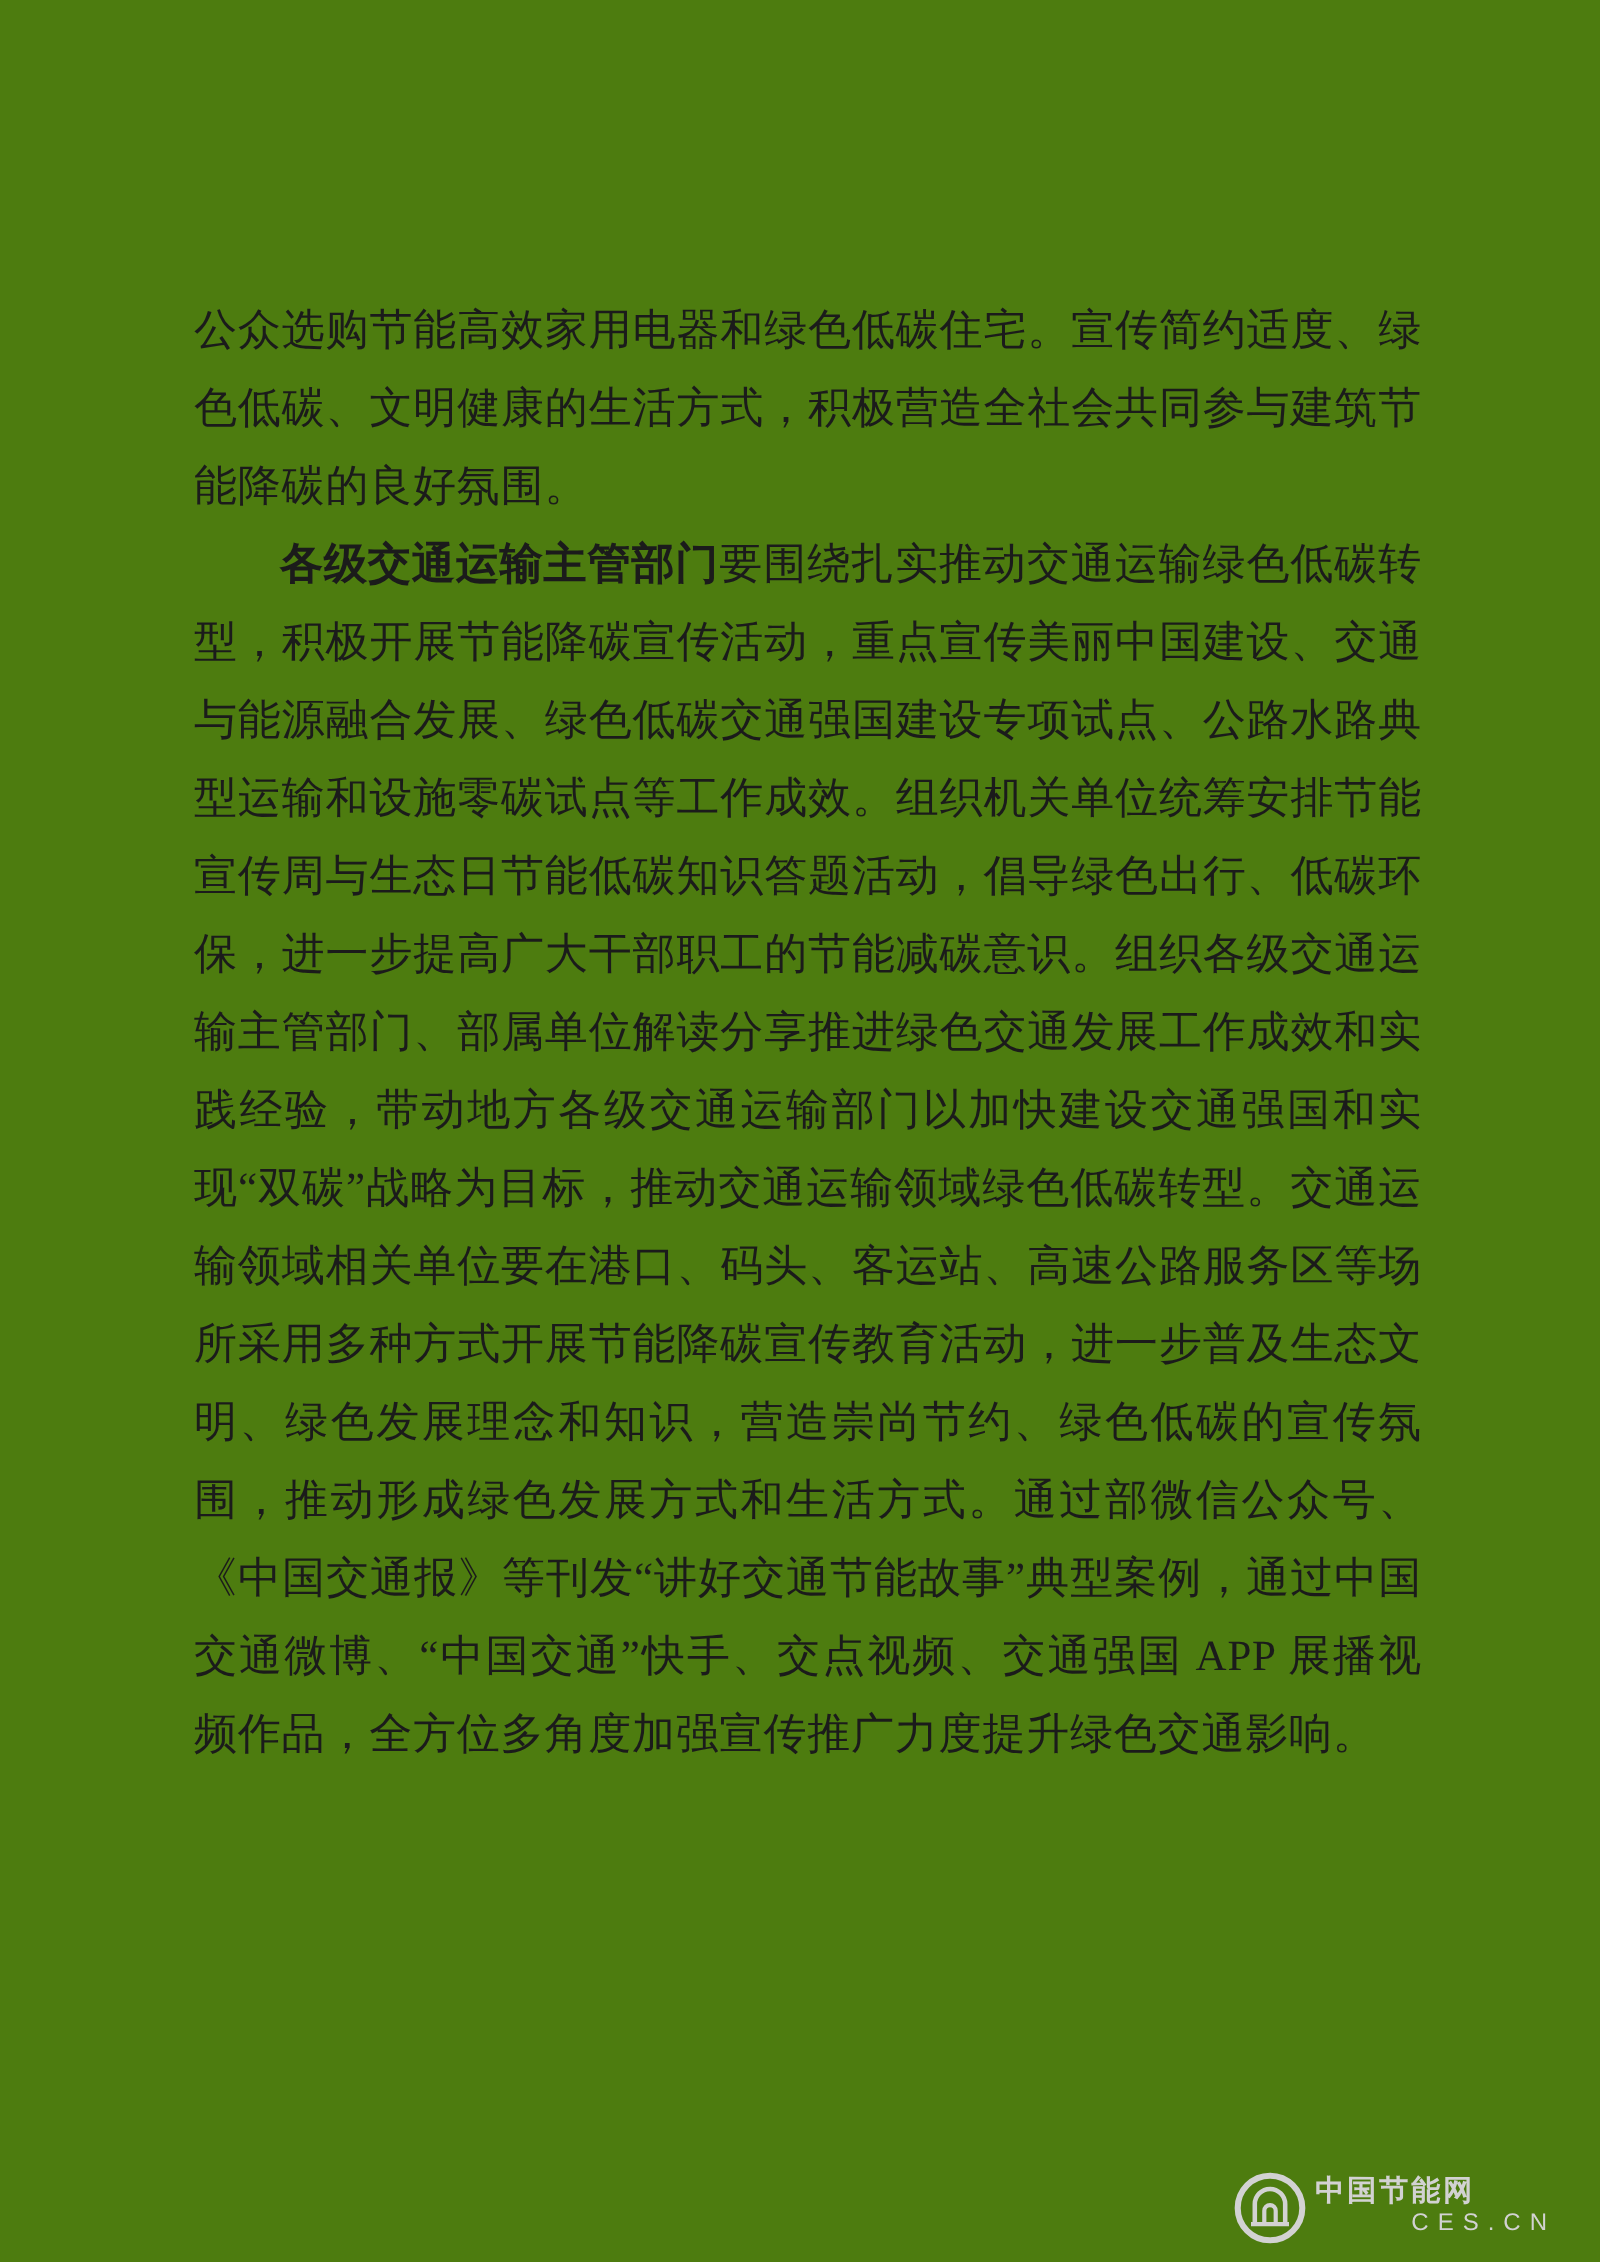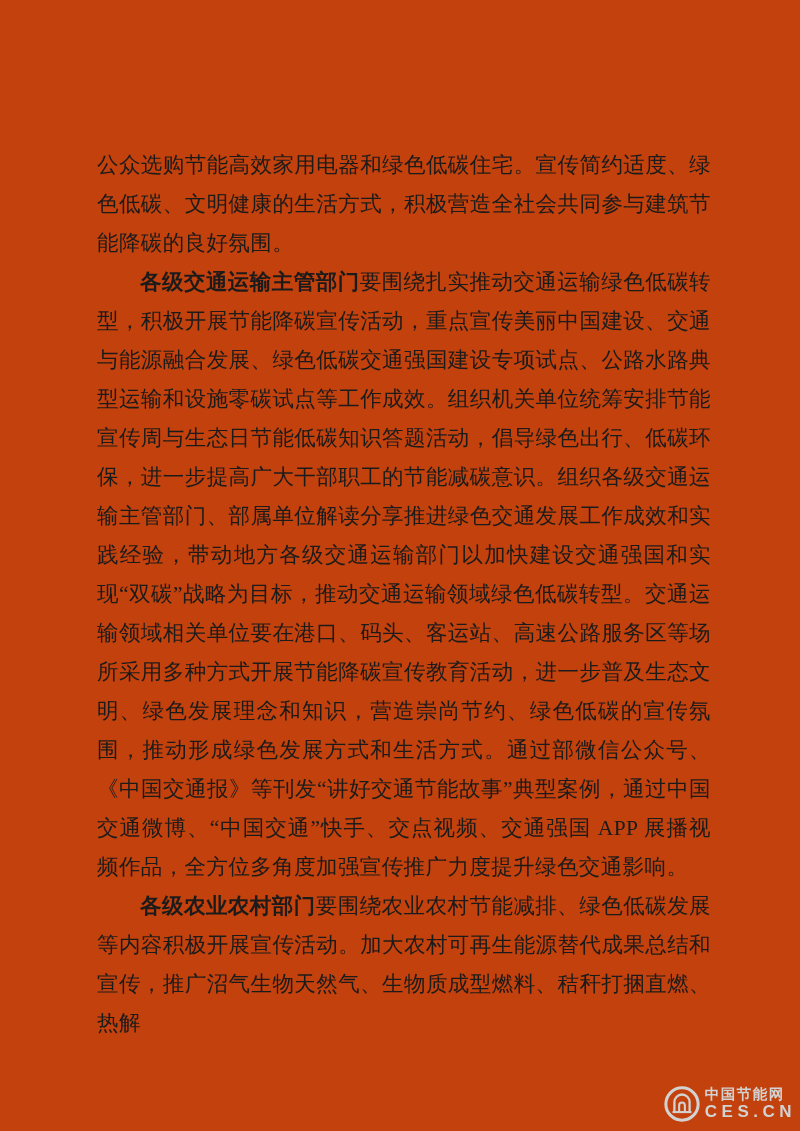--- a/index.html
+++ b/index.html
@@ -4,21 +4,21 @@
 <style>
   html, body {
     margin: 0;
     padding: 0;
     background: #ffffff;
   }
   .page {
     position: relative;
     width: 800px;
     height: 1131px;
-    background: #c2410c;
+    background: #4d7c0f;
     overflow: hidden;
     font-family: "Liberation Serif", "DejaVu Serif", serif;
   }
   .text-block {
     position: absolute;
     left: 97px;
     top: 146px;
     width: 614px;
     font-size: 21.5px;
     line-height: 39px;
@@ -32,21 +32,21 @@
   }
   .text-block p.indent {
     text-indent: 2em;
   }
   .para-lead {
     font-weight: 700;
     font-family: Liberation Serif, serif;
   }
   .watermark {
     position: absolute;
-    right: 4px;
+    right: 22px;
     bottom: 8px;
     display: flex;
     align-items: center;
     color: #d2d2d2;
     user-select: none;
   }
   .watermark .logo {
     width: 38px;
     height: 38px;
     margin-right: 4px;
@@ -58,38 +58,38 @@
     line-height: 1.1;
     font-family: "Liberation Sans", "DejaVu Sans", sans-serif;
   }
   .wm-name {
     font-size: 14.5px;
     font-weight: 700;
     letter-spacing: 1.5px;
     white-space: nowrap;
   }
   .wm-domain {
-    font-size: 17px;
-    font-weight: 700;
+    font-size: 12px;
+    font-weight: 400;
     letter-spacing: 4.5px;
     white-space: nowrap;
+    margin-left: 48px;
   }
 </style>
 </head>
 <body>
 
 <div class="page">
 
   <div class="text-block">
 
     <p><span class="para-text">公众选购节能高效家用电器和绿色低碳住宅。宣传简约适度、绿色低碳、文明健康的生活方式，积极营造全社会共同参与建筑节能降碳的良好氛围。</span></p>
 
     <p class="indent"><span class="para-lead">各级交通运输主管部门</span><span class="para-text">要围绕扎实推动交通运输绿色低碳转型，积极开展节能降碳宣传活动，重点宣传美丽中国建设、交通与能源融合发展、绿色低碳交通强国建设专项试点、公路水路典型运输和设施零碳试点等工作成效。组织机关单位统筹安排节能宣传周与生态日节能低碳知识答题活动，倡导绿色出行、低碳环保，进一步提高广大干部职工的节能减碳意识。组织各级交通运输主管部门、部属单位解读分享推进绿色交通发展工作成效和实践经验，带动地方各级交通运输部门以加快建设交通强国和实现“双碳”战略为目标，推动交通运输领域绿色低碳转型。交通运输领域相关单位要在港口、码头、客运站、高速公路服务区等场所采用多种方式开展节能降碳宣传教育活动，进一步普及生态文明、绿色发展理念和知识，营造崇尚节约、绿色低碳的宣传氛围，推动形成绿色发展方式和生活方式。通过部微信公众号、《中国交通报》等刊发“讲好交通节能故事”典型案例，通过中国交通微博、“中国交通”快手、交点视频、交通强国 APP 展播视频作品，全方位多角度加强宣传推广力度提升绿色交通影响。</span></p>
 
-    <p class="indent"><span class="para-lead">各级农业农村部门</span><span class="para-text">要围绕农业农村节能减排、绿色低碳发展等内容积极开展宣传活动。加大农村可再生能源替代成果总结和宣传，推广沼气生物天然气、生物质成型燃料、秸秆打捆直燃、热解</span></p>
 
   </div>
 
   <div class="watermark">
     <svg class="logo" viewBox="0 0 40 40" aria-hidden="true">
       <circle cx="20" cy="20" r="17" fill="none" stroke="currentColor" stroke-width="3.2"></circle>
       <path d="M12 28 V18 A8 8 0 0 1 28 18 V28" fill="none" stroke="currentColor" stroke-width="2.4"></path>
       <path d="M17 28 V21.5 A3 3 0 0 1 23 21.5 V28" fill="none" stroke="currentColor" stroke-width="2.2"></path>
       <line x1="10" y1="28.5" x2="30" y2="28.5" stroke="currentColor" stroke-width="2.2"></line>
     </svg>

